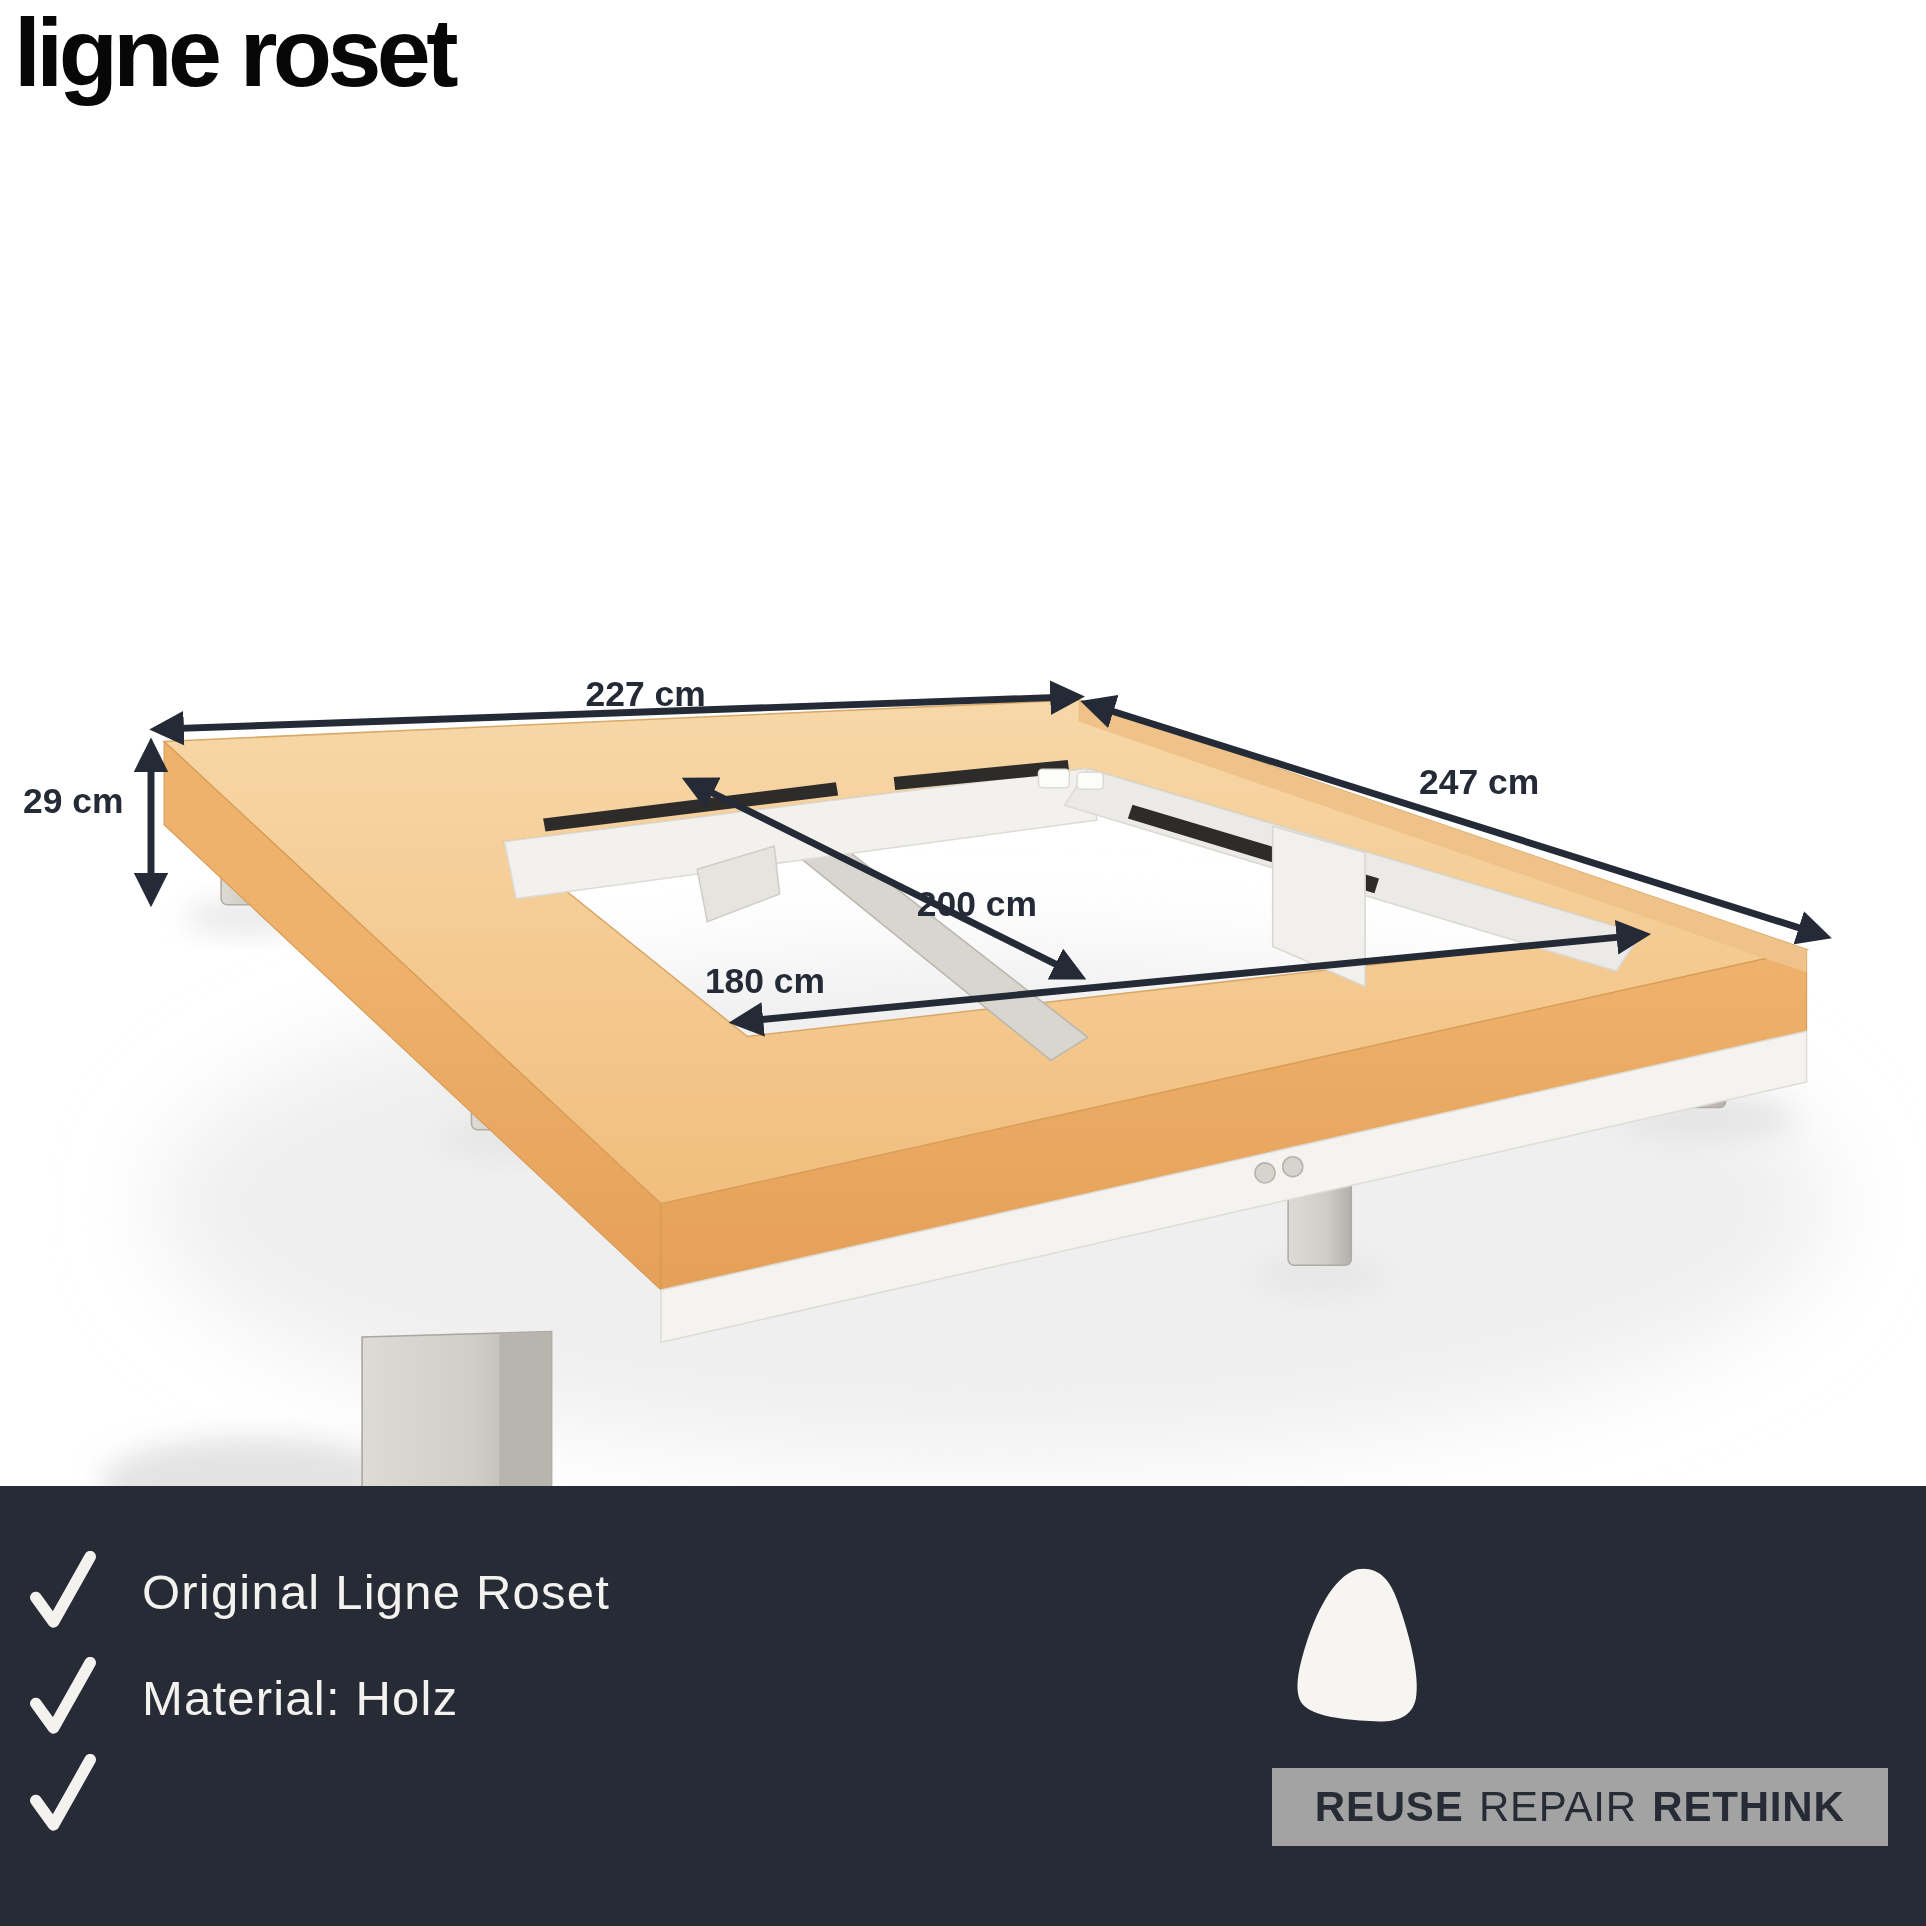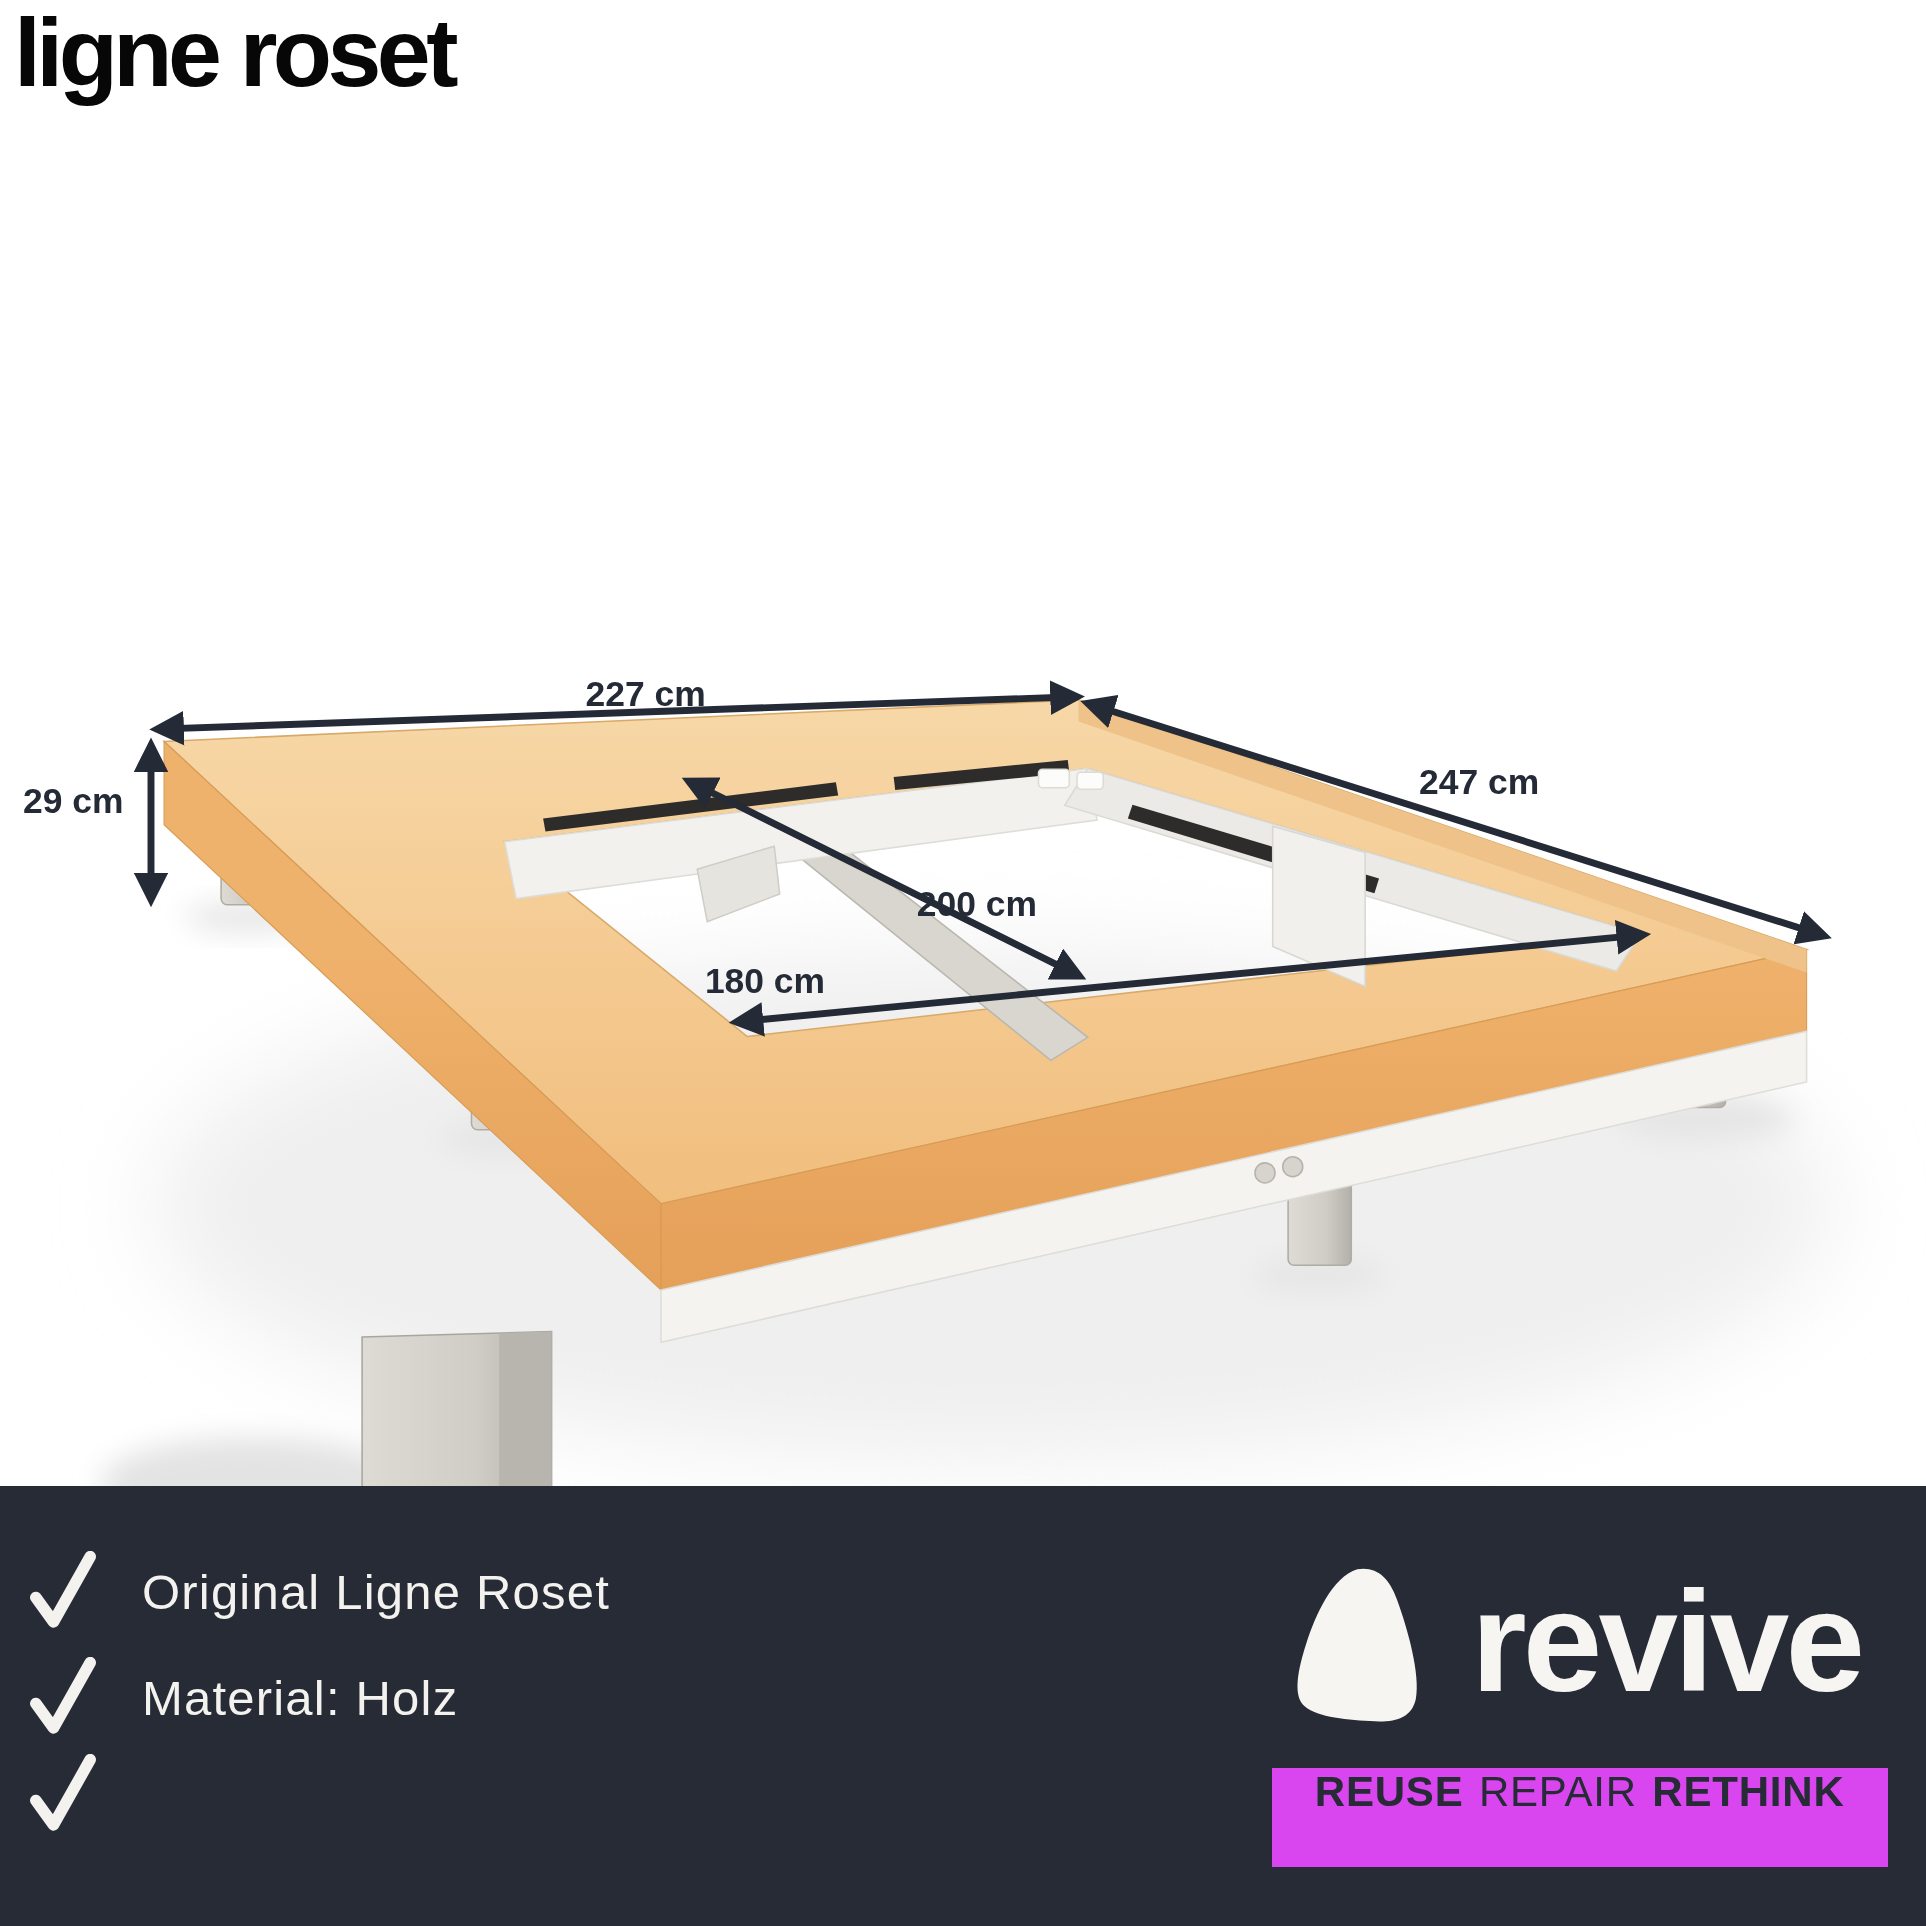--- a/index.html
+++ b/index.html
@@ -31,22 +31,22 @@
   .row-1{top:65px;}
   .row-2{top:171px;}
   .row-3{top:268px;}
   .revive-wrap{position:absolute;left:1264px;top:0;width:663px;height:441px;}
   .revive-blob{position:absolute;left:7.7px;top:77px;}
   .revive-name{
     position:absolute;left:207px;top:83px;width:447px;
     font-size:143px;font-weight:bold;letter-spacing:-3.9px;color:#f6f5f1;line-height:146px;
   }
   .tagline-box{
-    position:absolute;left:7.7px;top:282px;width:616px;height:99px;
-    background:#d946ef;display:flex;align-items:flex-start;justify-content:center;gap:15.4px;
+    position:absolute;left:7.7px;top:282px;width:616px;height:78px;
+    background:#a3a3a3;display:flex;align-items:center;justify-content:center;gap:15.4px;
   }
   .tagline-box span{font-size:42px;letter-spacing:0.8px;color:#262b36;white-space:nowrap;}
   .tag-bold{font-weight:bold;}
   .tag-reg{font-weight:400;}
 </style>
 </head>
 <body>
 
 <div class="brand-logo">ligne roset</div>
 
@@ -158,21 +158,20 @@
   <div class="feat-row row-3">
     <svg width="68" height="82" viewBox="0 0 100 120">
       <path d="M10 68 L36 104 L90 8" stroke="#f3f2ee" stroke-width="17" fill="none" stroke-linecap="round" stroke-linejoin="round"></path>
     </svg>
   </div>
 
   <div class="revive-wrap">
     <svg class="revive-blob" width="177" height="162" viewBox="0 0 200 205">
       <path d="M 96,8 C 120,4 136,18 146,46 C 160,84 176,142 170,172 C 164,198 142,202 112,200 C 78,198 40,194 27,179 C 15,165 21,134 31,103 C 43,66 64,18 96,8 Z" fill="#f6f5f1"></path>
     </svg>
-    <div class="revive-name">revive</div>
     <div class="tagline-box">
       <span class="tag-bold">REUSE</span>
       <span class="tag-reg">REPAIR</span>
       <span class="tag-bold">RETHINK</span>
     </div>
   </div>
 
 </div>
 
 

